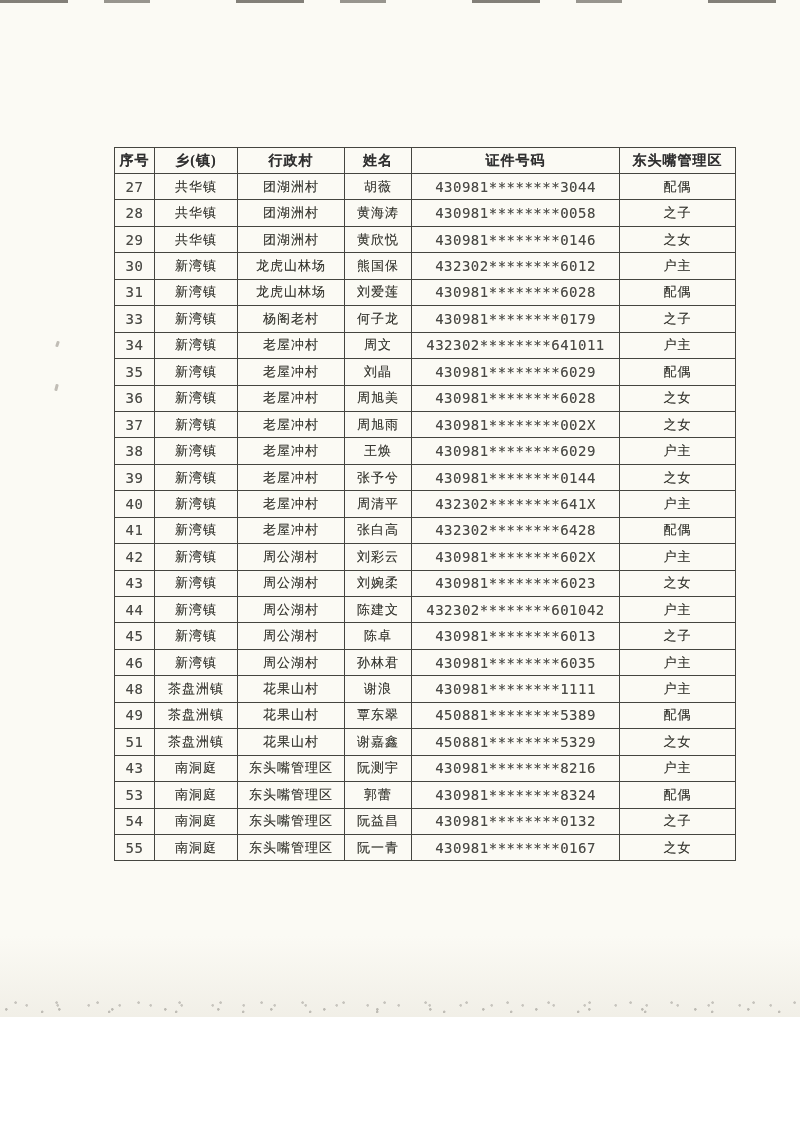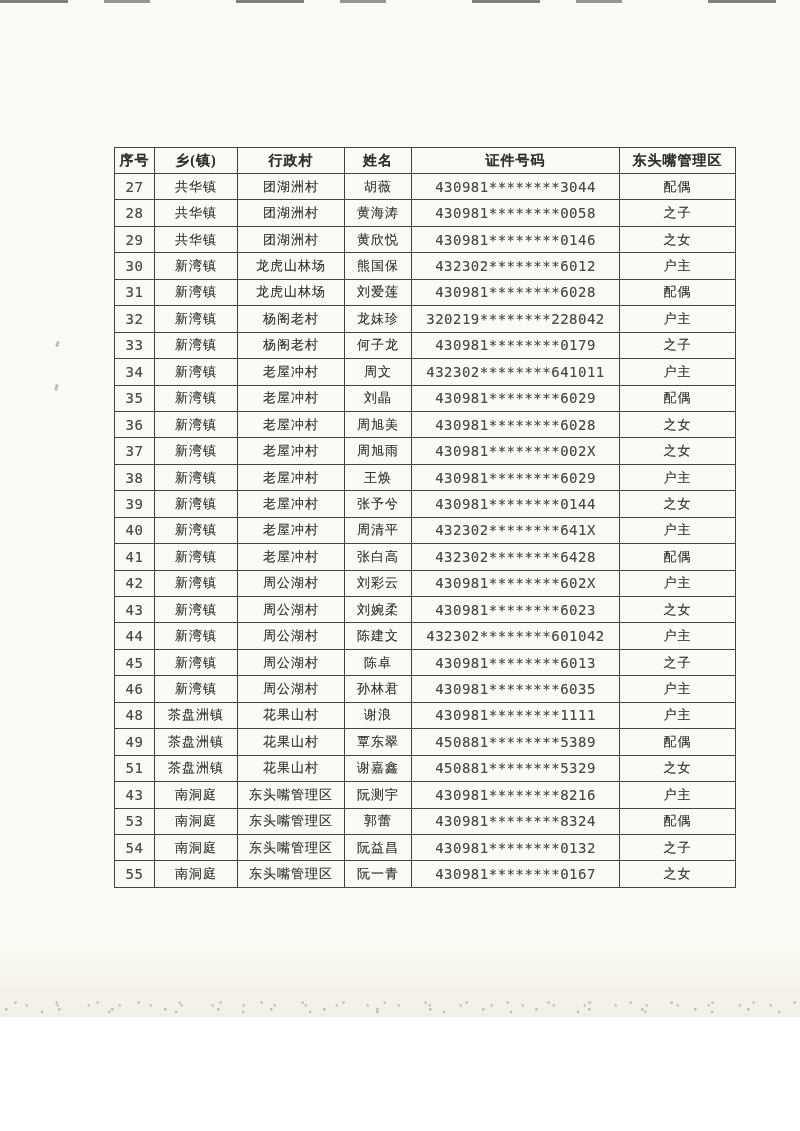--- a/index.html
+++ b/index.html
@@ -137,28 +137,20 @@
 
   <tr>
     <td class="mono">31</td>
     <td>新湾镇</td>
     <td>龙虎山林场</td>
     <td>刘爱莲</td>
     <td class="mono">430981********6028</td>
     <td>配偶</td>
   </tr>
 
-  <tr>
-    <td class="mono">32</td>
-    <td>新湾镇</td>
-    <td>杨阁老村</td>
-    <td>龙妹珍</td>
-    <td class="mono">320219********228042</td>
-    <td>户主</td>
-  </tr>
 
   <tr>
     <td class="mono">33</td>
     <td>新湾镇</td>
     <td>杨阁老村</td>
     <td>何子龙</td>
     <td class="mono">430981********0179</td>
     <td>之子</td>
   </tr>
 

